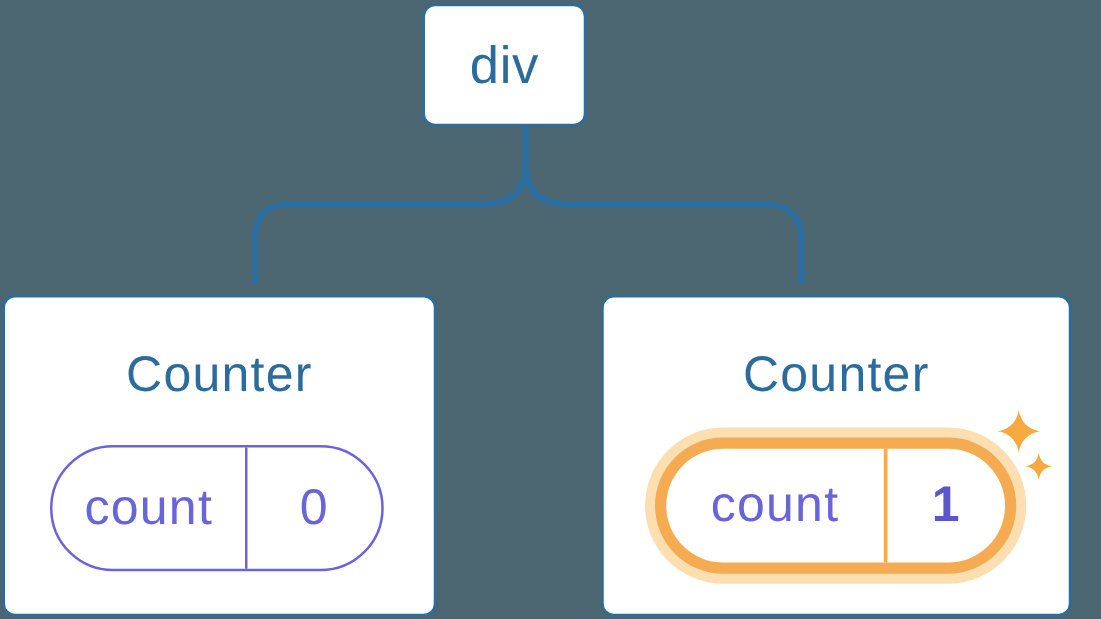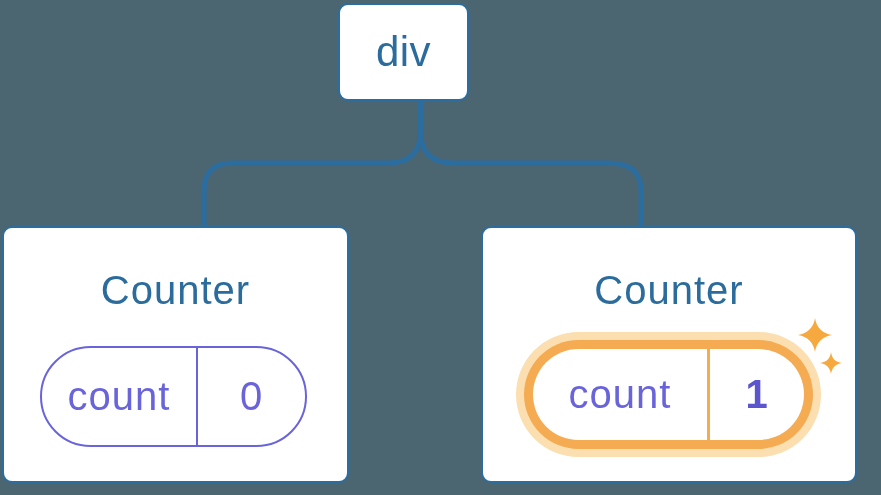--- a/index.html
+++ b/index.html
@@ -42,21 +42,21 @@
     background:var(--card-bg);
     border:2.5px solid var(--line);
     border-radius:10px;
     display:flex;align-items:center;justify-content:center;
     font-size:42px;font-weight:500;
     color:var(--node-text);
     letter-spacing:0.5px;
   }
   .card{
     position:absolute;
-    top:226px;
+    top:236px;
     height:257px;
     box-sizing:border-box;
     background:var(--card-bg);
     border:2.5px solid var(--line);
     border-radius:10px;
   }
   .card.left{left:2px;width:347px;}
   .card.right{left:481px;width:376px;}
   .card-title{
     position:absolute;

